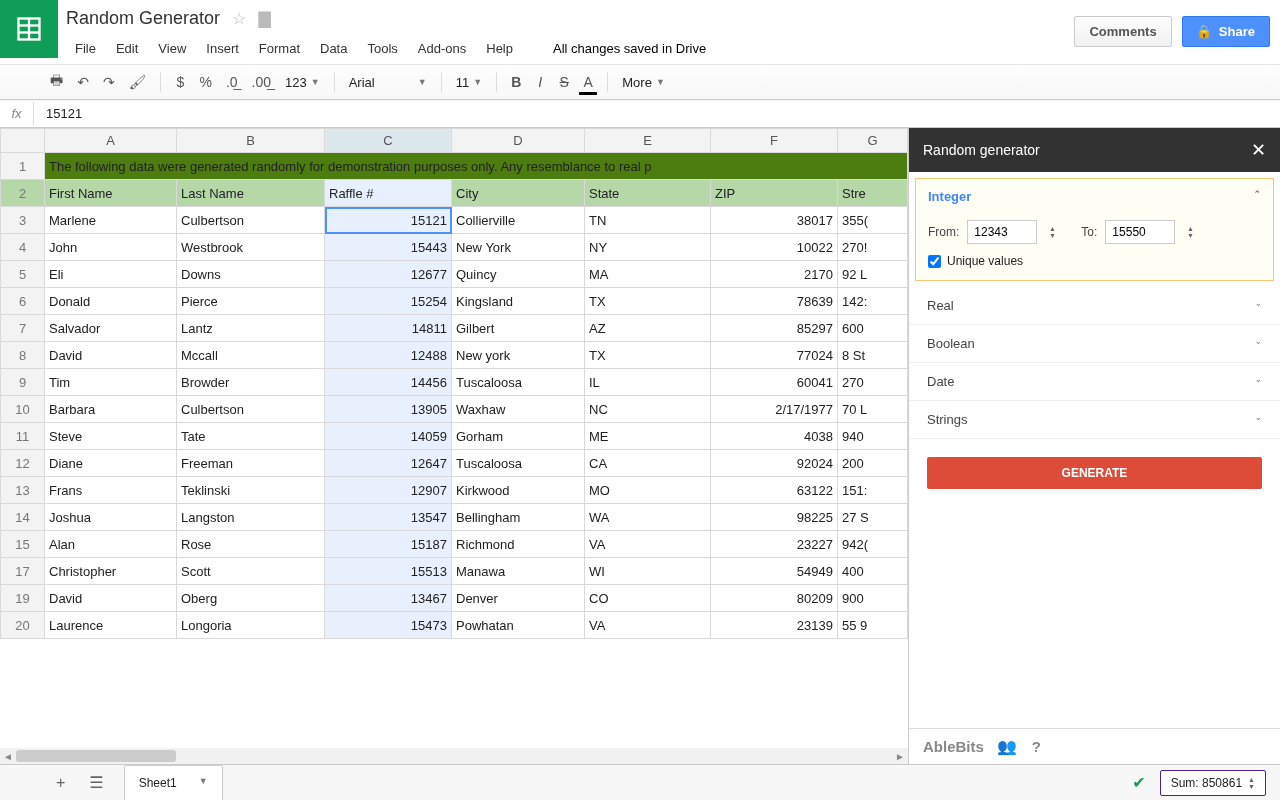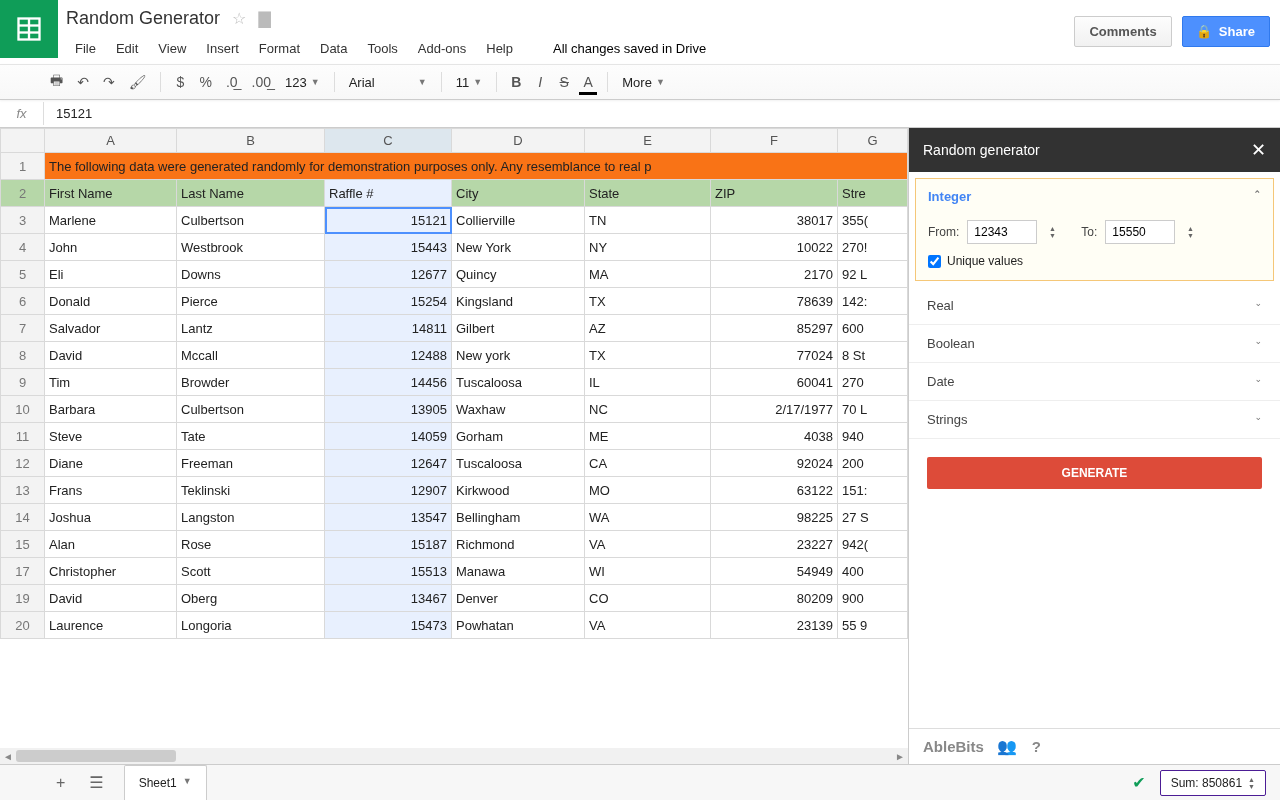--- a/index.html
+++ b/index.html
@@ -17,33 +17,33 @@
 .btn { border: 1px solid #ccc; background: linear-gradient(#fdfdfd,#f1f1f1); border-radius: 2px; padding: 7px 14px; font-size: 13px; font-weight: bold; color: #555; cursor: pointer; }
 .btn-share { background: #4d90fe; border: 1px solid #3079ed; color: #fff; display: flex; align-items: center; gap: 6px; }
 .toolbar { height: 36px; border-top: 1px solid #e5e5e5; border-bottom: 1px solid #ccc; display: flex; align-items: center; padding: 0 10px 0 44px; gap: 2px; background: linear-gradient(#fdfdfd,#f8f8f8); box-shadow: 0 1px 2px rgba(0,0,0,.06); }
 .tb-btn { padding: 4px 6px; color: #555; cursor: pointer; font-size: 14px; display: inline-flex; align-items: center; justify-content: center; min-width: 22px; }
 .tb-sep { width: 1px; height: 20px; background: #ddd; margin: 0 6px; }
 .tb-select { border: none; background: transparent; font-size: 13px; padding: 2px 6px; display: flex; align-items: center; gap: 4px; cursor: pointer; }
 .caret { font-size: 9px; color: #777; }
 .color-under { position: relative; }
 .color-under::after { content: ''; position: absolute; left: 2px; right: 2px; bottom: -1px; height: 3px; background: #000; }
 .formula-bar { height: 28px; border-bottom: 1px solid #ccc; display: flex; align-items: center; }
-.fx { width: 44px; text-align: center; color: #888; font-style: italic; font-size: 13px; border-right: 1px solid #ddd; padding: 4px 0;}
+.fx { width: 34px; text-align: center; color: #888; font-style: italic; font-size: 13px; border-right: 1px solid #ddd; padding: 4px 0;}
 .formula-val { padding-left: 12px; font-size: 13px; }
 .workspace { display: flex; height: 636px; }
 .grid-wrap { width: 908px; overflow: hidden; position: relative; }
 .grid { border-collapse: collapse; table-layout: fixed; width: 100%; }
 .grid th, .grid td { border: 1px solid #d9d9d9; font-size: 13px; padding: 4px 4px; height: 27px; overflow: hidden; white-space: nowrap; }
 .grid thead th { background: #f3f3f3; color: #555; font-weight: normal; text-align: center; height: 24px; position: relative; }
 .rownum { width: 44px; background: #f3f3f3; color: #777; text-align: center; font-size: 11px; }
 .grid thead th.selcol { background: #dde7ee; }
 .corner { background: #f3f3f3; width: 44px; }
 td.cell { text-align: left; }
 td.num { text-align: right; }
-.row-note td.cell, .row-note td.num { background: #f97316; }
+.row-note td.cell, .row-note td.num { background: #4d7c0f; }
 .row-head td { background: #b6d7a8; }
 .selcell { background: #e8f0fe !important; }
 .activecell { outline: 2px solid #4d90fe; outline-offset: -2px; }
 .col-sel td.c3 { background: #e8f0fe; }
 .hscroll { position: absolute; bottom: 0; left: 0; right: 0; height: 16px; background: #f1f1f1; display: flex; }
 .hscroll .track { flex: 1; background: #f1f1f1; position: relative; }
 .hscroll .thumb { position: absolute; left: 0; width: 160px; top: 2px; bottom: 2px; background: #ccc; border-radius: 3px; }
 .hscroll .arrow { width: 16px; display: flex; align-items: center; justify-content: center; color: #888; font-size: 10px; }
 .sidebar { flex: 1; border-left: 1px solid #ccc; background: #fff; display: flex; flex-direction: column; font-size: 13px; }
 .sb-header { background: #323232; color: #fff; padding: 11px 14px; display: flex; justify-content: space-between; align-items: center; font-size: 14px; }
@@ -57,21 +57,21 @@
 .spinner span { font-size: 7px; line-height: 7px; color: #666; cursor: pointer; text-align: center; }
 .sb-check { display: flex; align-items: center; gap: 6px; font-size: 12px; }
 .sb-collapsed-list { }
 .sb-collapsed-list .item { padding: 11px 18px; display: flex; justify-content: space-between; border-bottom: 1px solid #eee; cursor: pointer; color: #444;}
 .sb-generate { margin: 18px; padding: 9px 18px; background: #dd4b39; color: #fff; border: none; font-weight: bold; font-size: 12px; cursor: pointer; border-radius: 2px; }
 .sb-footer { margin-top: auto; border-top: 1px solid #ddd; padding: 8px 14px; display: flex; align-items: center; gap: 14px; color: #888; font-weight: bold; font-size: 15px;}
 .sb-footer .silh { font-size: 16px; }
 .bottom-bar { height: 36px; border-top: 1px solid #ccc; display: flex; align-items: center; background: #f7f7f7; }
 .bb-left { display: flex; align-items: center; gap: 4px; padding-left: 46px; }
 .bb-btn { padding: 6px 10px; color: #666; cursor: pointer; font-size: 16px; }
-.tab { background: #fff; border: 1px solid #ccc; border-bottom: none; padding: 10px 14px; font-size: 12px; display: flex; align-items: flex-start; gap: 6px; margin-left: 6px; border-radius: 2px 2px 0 0;}
+.tab { background: #fff; border: 1px solid #ccc; border-bottom: none; padding: 10px 14px; font-size: 12px; display: flex; align-items: flex-start; gap: 22px; margin-left: 6px; border-radius: 2px 2px 0 0;}
 .bb-right { margin-left: auto; display: flex; align-items: center; gap: 14px; padding-right: 14px; }
 .check-ok { color: #0f9d58; font-size: 16px; }
 .sum-box { border: 1px solid #4c1d95; background: #fff; padding: 5px 10px; font-size: 12px; display: flex; align-items: center; gap: 6px; border-radius: 2px;}
 </style>
 </head>
 <body>
 
 <div class="titlebar">
   <div class="logo">
     <svg viewBox="0 0 24 24">

